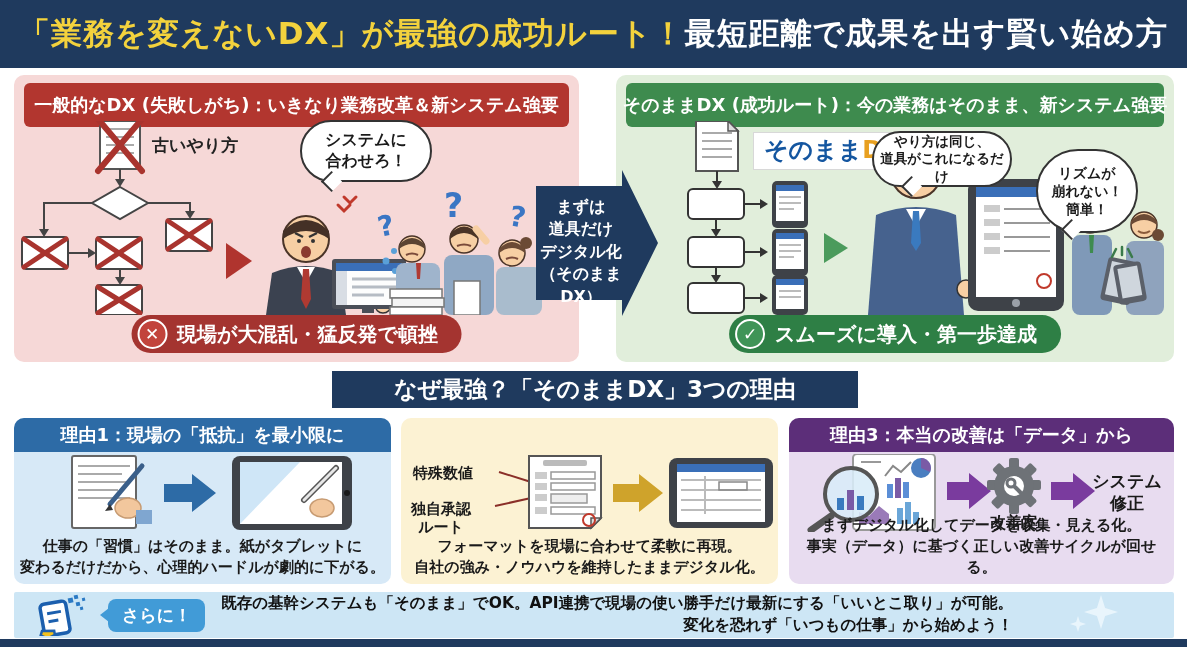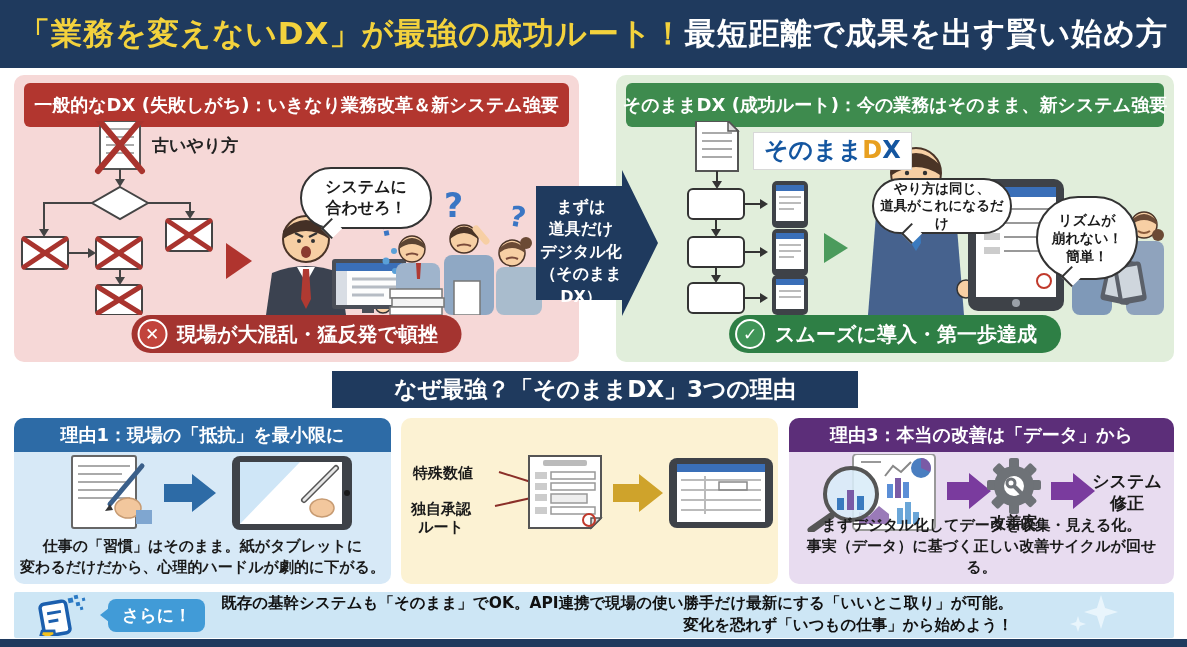--- a/index.html
+++ b/index.html
@@ -30,21 +30,21 @@
   .pill-red   { background:#a43430; }
   .pill-green { background:#2e7f45; }
   .result-icon { width:30px; height:30px; border-radius:50%; border:2.5px solid #fff;
     display:flex; align-items:center; justify-content:center; font-size:17px; font-weight:800; line-height:1; }
   .pill-red  .result-icon { background:#c2443c; }
   .pill-green .result-icon { background:#3f9457; }
 
   
   .bubble { position:absolute; background:#fff; border:2.5px solid #333;
     display:flex; align-items:center; justify-content:center; text-align:center;
-    font-weight:800; color:#1a1a1a; z-index:5;margin-top:47px; }
+    font-weight:800; color:#1a1a1a; z-index:5; }
   .bubble .tail { position:absolute; width:15px; height:15px; background:#fff;
     border-left:2.5px solid #333; border-bottom:2.5px solid #333; transform:rotate(45deg); }
   .bubble-text { white-space:pre-line; line-height:1.3; }
 
   .bubble-boss { left:286px; top:45px; width:132px; height:62px; border-radius:31px; font-size:16px; }
   .bubble-boss .tail { bottom:-9px; left:22px; }
 
   .bubble-main { left:256px; top:56px; width:140px; height:56px; border-radius:28px; font-size:13.5px; }
   .bubble-main .tail { bottom:-9px; left:30px; }
 
@@ -440,20 +440,22 @@
         <rect x="276" y="10" width="88" height="58" fill="#fff"></rect>
         <rect x="276" y="10" width="88" height="8" fill="#3a6fb8"></rect>
         <line x1="280" y1="26" x2="360" y2="26" stroke="#bbb" stroke-width="2"></line>
         <line x1="280" y1="36" x2="360" y2="36" stroke="#bbb" stroke-width="2"></line>
         <line x1="280" y1="46" x2="360" y2="46" stroke="#bbb" stroke-width="2"></line>
         <line x1="280" y1="56" x2="360" y2="56" stroke="#bbb" stroke-width="2"></line>
         <line x1="304" y1="22" x2="304" y2="60" stroke="#bbb" stroke-width="2"></line>
         <rect x="318" y="28" width="28" height="8" fill="none" stroke="#888" stroke-width="1.5"></rect>
       </g>
     </svg>
+    <div class="reason-caption">フォーマットを現場に合わせて柔軟に再現。
+自社の強み・ノウハウを維持したままデジタル化。</div>
   </div>
 
   <div class="reason reason-3">
     <div class="reason-header">理由3：本当の改善は「データ」から</div>
     <svg class="reason-art" viewBox="0 0 385 78">
       <g>
         <rect x="64" y="0" width="82" height="76" rx="4" fill="#fff" stroke="#999" stroke-width="2"></rect>
         <line x1="72" y1="8" x2="92" y2="8" stroke="#999" stroke-width="2"></line>
         <polyline points="96,22 104,12 112,18 122,8" stroke="#888" stroke-width="2" fill="none"></polyline>
         <circle cx="132" cy="14" r="10" fill="#4a7ec0"></circle>

